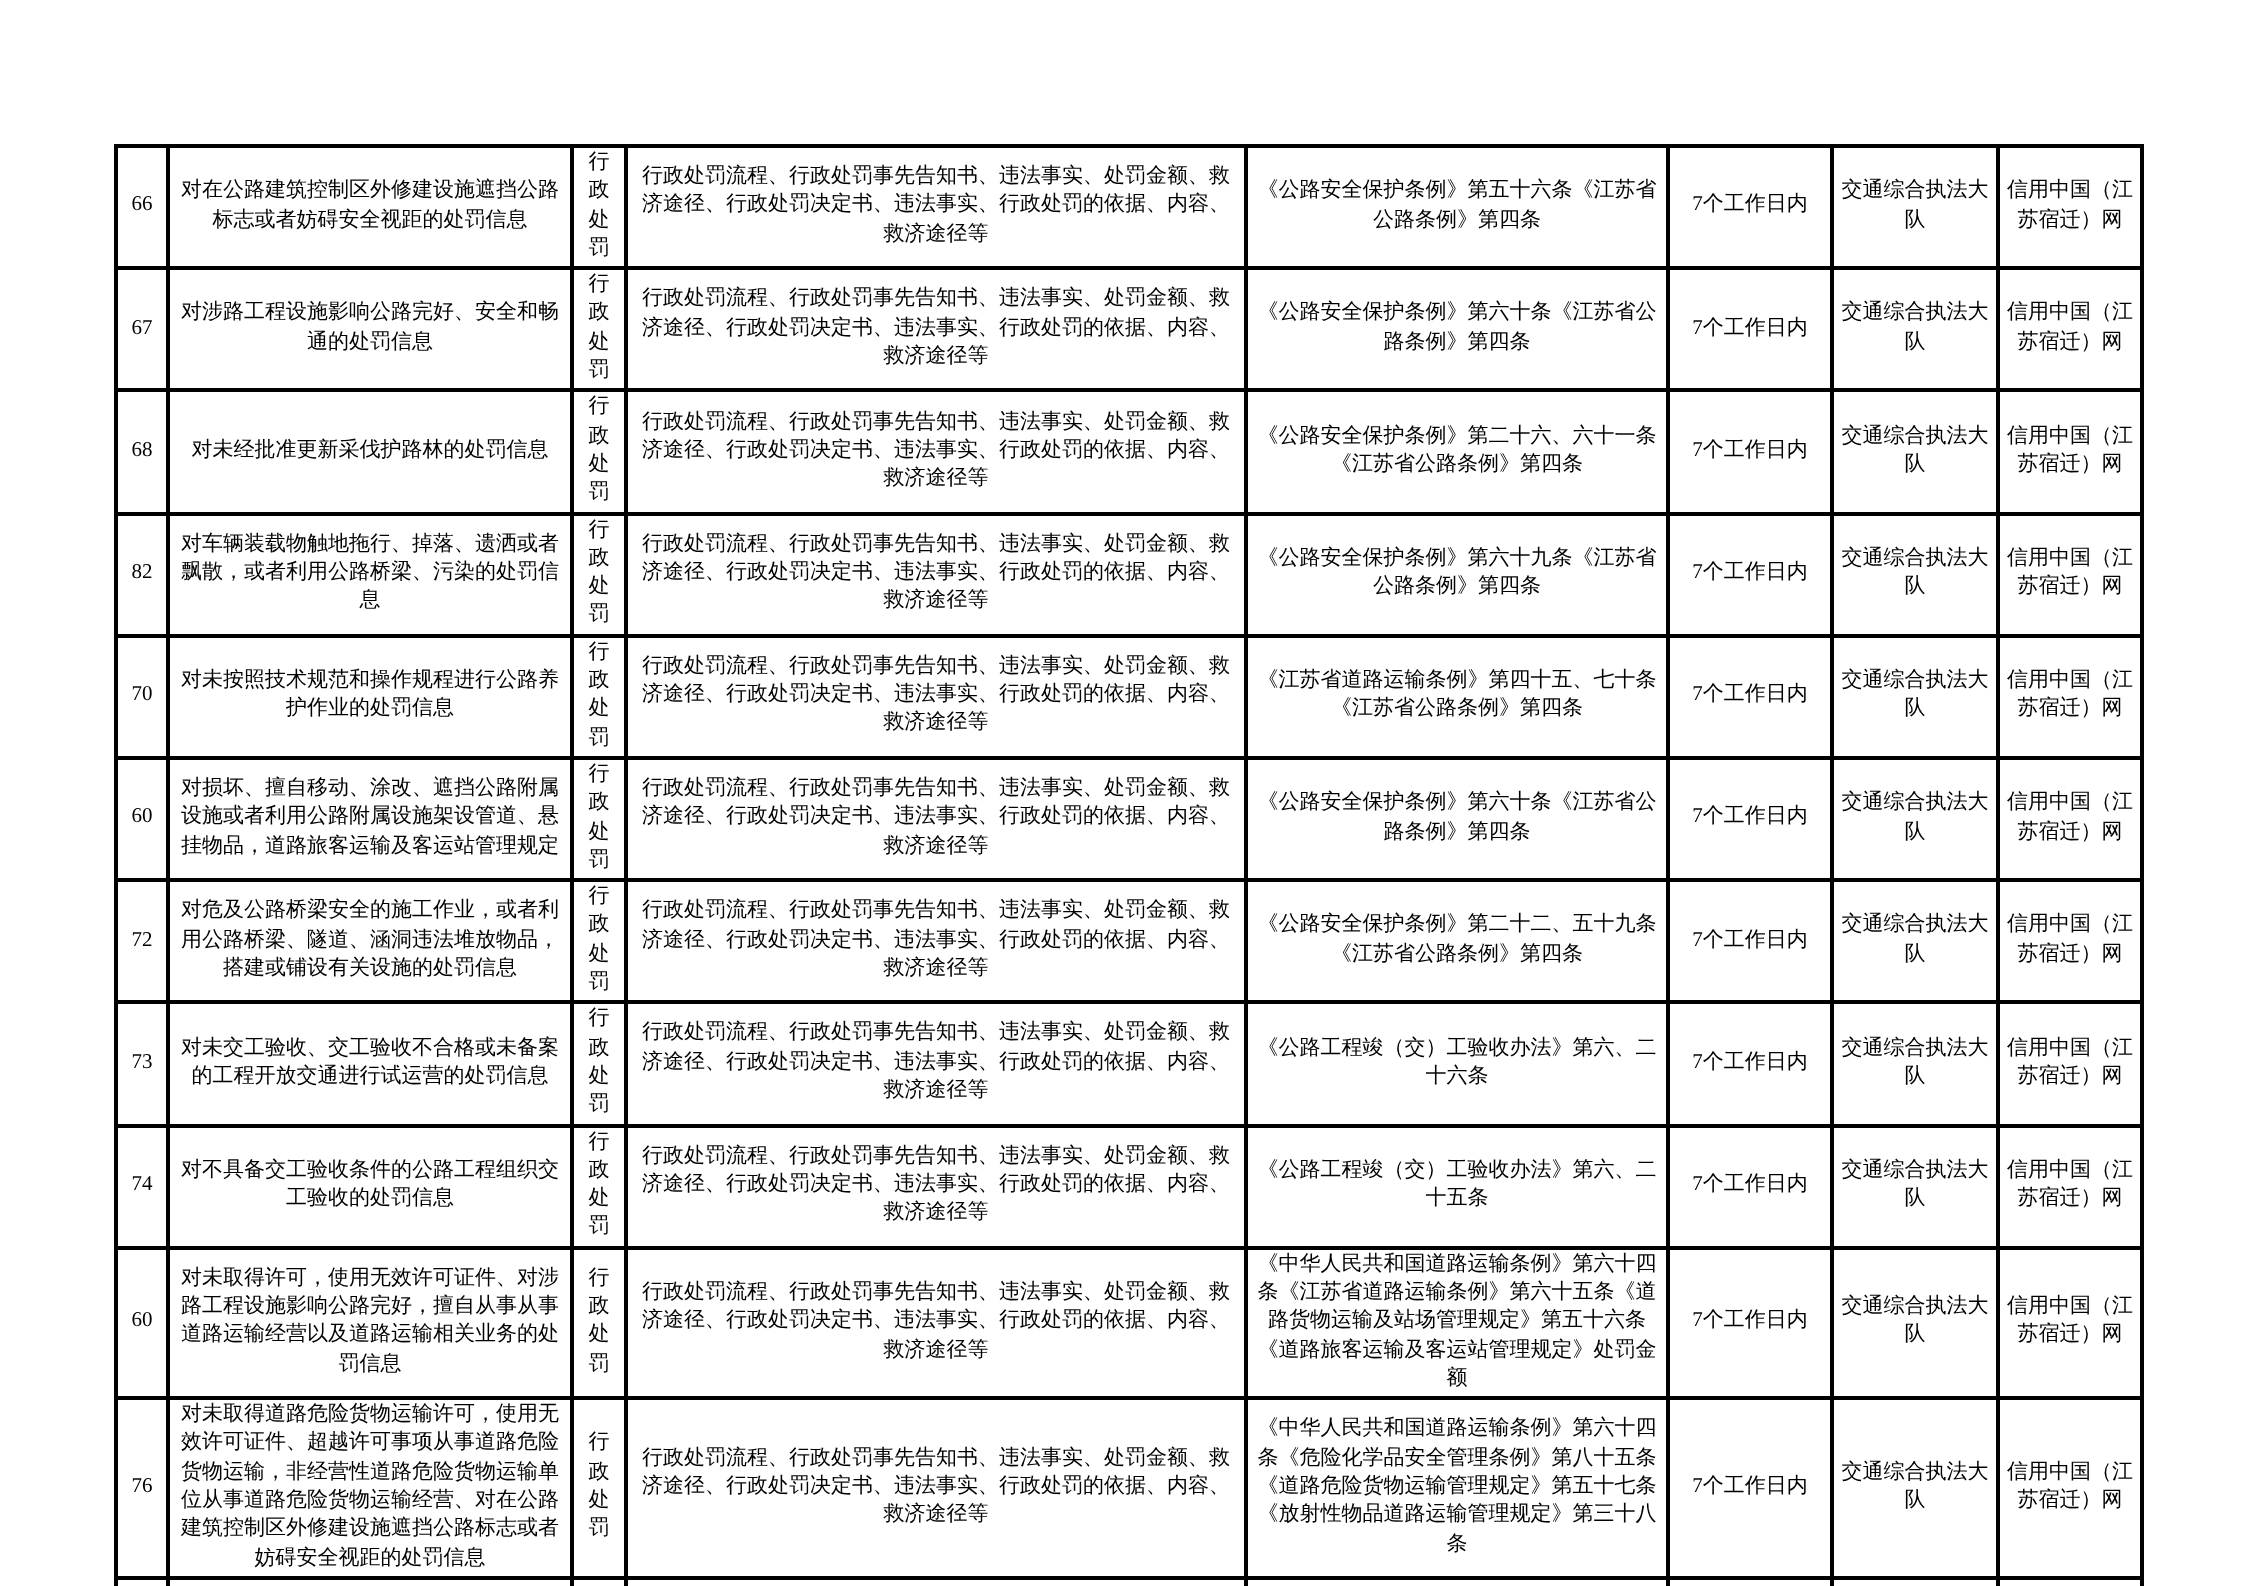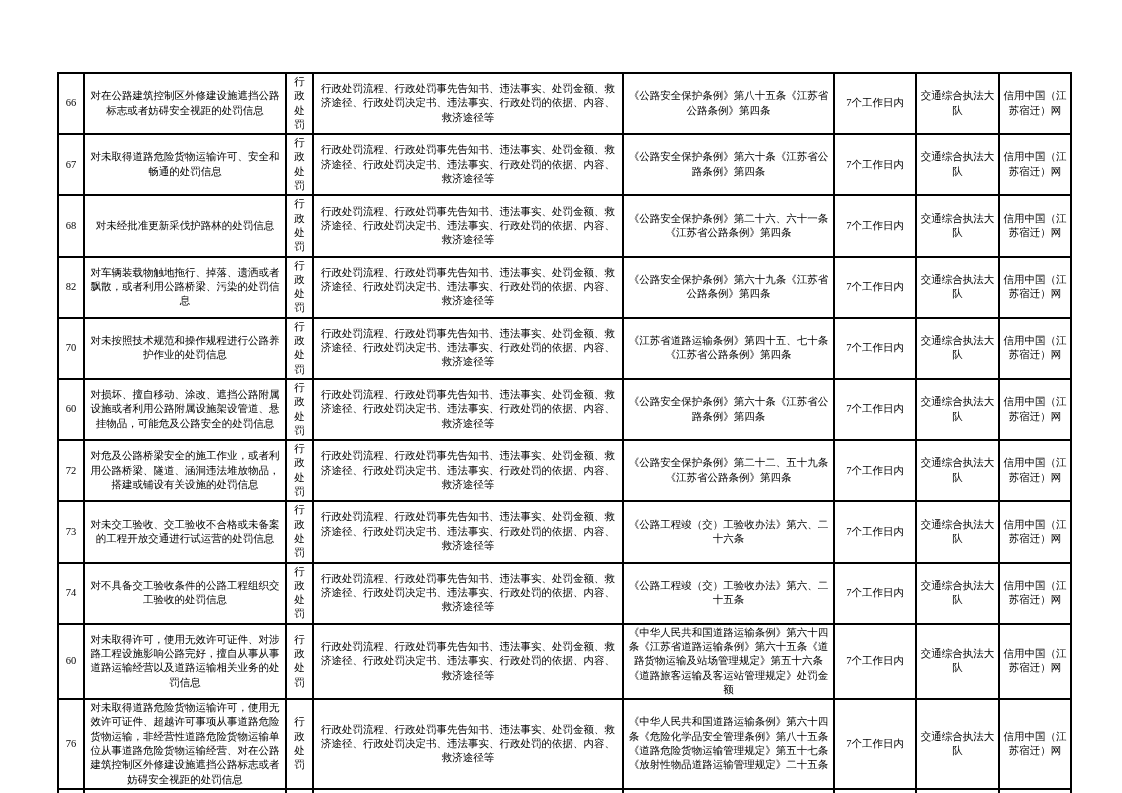--- a/index.html
+++ b/index.html
@@ -63,28 +63,28 @@
       <col style="width:82px">
       <col style="width:83px">
       <col style="width:72px">
     </colgroup>
     <tbody>
       <tr class="r0">
         <td class="col-seq">66</td>
         <td>对在公路建筑控制区外修建设施遮挡公路标志或者妨碍安全视距的处罚信息</td>
         <td>行政处罚</td>
         <td>行政处罚流程、行政处罚事先告知书、违法事实、处罚金额、救济途径、行政处罚决定书、违法事实、行政处罚的依据、内容、救济途径等</td>
-        <td>《公路安全保护条例》第八十五条《江苏省公路条例》第四条</td>
+        <td>《公路安全保护条例》第五十六条《江苏省公路条例》第四条</td>
         <td>7个工作日内</td>
         <td>交通综合执法大队</td>
         <td>信用中国（江苏宿迁）网</td>
       </tr>
       <tr class="r1">
         <td class="col-seq">67</td>
-        <td>对未取得道路危险货物运输许可、安全和畅通的处罚信息</td>
+        <td>对涉路工程设施影响公路完好、安全和畅通的处罚信息</td>
         <td>行政处罚</td>
         <td>行政处罚流程、行政处罚事先告知书、违法事实、处罚金额、救济途径、行政处罚决定书、违法事实、行政处罚的依据、内容、救济途径等</td>
         <td>《公路安全保护条例》第六十条《江苏省公路条例》第四条</td>
         <td>7个工作日内</td>
         <td>交通综合执法大队</td>
         <td>信用中国（江苏宿迁）网</td>
       </tr>
       <tr class="r2">
         <td class="col-seq">68</td>
         <td>对未经批准更新采伐护路林的处罚信息</td>
@@ -110,21 +110,21 @@
         <td>对未按照技术规范和操作规程进行公路养护作业的处罚信息</td>
         <td>行政处罚</td>
         <td>行政处罚流程、行政处罚事先告知书、违法事实、处罚金额、救济途径、行政处罚决定书、违法事实、行政处罚的依据、内容、救济途径等</td>
         <td>《江苏省道路运输条例》第四十五、七十条《江苏省公路条例》第四条</td>
         <td>7个工作日内</td>
         <td>交通综合执法大队</td>
         <td>信用中国（江苏宿迁）网</td>
       </tr>
       <tr class="r5">
         <td class="col-seq">60</td>
-        <td>对损坏、擅自移动、涂改、遮挡公路附属设施或者利用公路附属设施架设管道、悬挂物品，可能危及公路安全的处罚信息</td>
+        <td>对损坏、擅自移动、涂改、遮挡公路附属设施或者利用公路附属设施架设管道、悬挂物品，道路旅客运输及客运站管理规定</td>
         <td>行政处罚</td>
         <td>行政处罚流程、行政处罚事先告知书、违法事实、处罚金额、救济途径、行政处罚决定书、违法事实、行政处罚的依据、内容、救济途径等</td>
         <td>《公路安全保护条例》第六十条《江苏省公路条例》第四条</td>
         <td>7个工作日内</td>
         <td>交通综合执法大队</td>
         <td>信用中国（江苏宿迁）网</td>
       </tr>
       <tr class="r6">
         <td class="col-seq">72</td>
         <td>对危及公路桥梁安全的施工作业，或者利用公路桥梁、隧道、涵洞违法堆放物品，搭建或铺设有关设施的处罚信息</td>
@@ -163,21 +163,21 @@
         <td>《中华人民共和国道路运输条例》第六十四条《江苏省道路运输条例》第六十五条《道路货物运输及站场管理规定》第五十六条《道路旅客运输及客运站管理规定》处罚金额</td>
         <td>7个工作日内</td>
         <td>交通综合执法大队</td>
         <td>信用中国（江苏宿迁）网</td>
       </tr>
       <tr class="r10">
         <td class="col-seq">76</td>
         <td>对未取得道路危险货物运输许可，使用无效许可证件、超越许可事项从事道路危险货物运输，非经营性道路危险货物运输单位从事道路危险货物运输经营、对在公路建筑控制区外修建设施遮挡公路标志或者妨碍安全视距的处罚信息</td>
         <td>行政处罚</td>
         <td>行政处罚流程、行政处罚事先告知书、违法事实、处罚金额、救济途径、行政处罚决定书、违法事实、行政处罚的依据、内容、救济途径等</td>
-        <td>《中华人民共和国道路运输条例》第六十四条《危险化学品安全管理条例》第八十五条《道路危险货物运输管理规定》第五十七条《放射性物品道路运输管理规定》二十五条</td>
+        <td>《中华人民共和国道路运输条例》第六十四条《危险化学品安全管理条例》第八十五条《道路危险货物运输管理规定》第五十七条《放射性物品道路运输管理规定》第三十八条</td>
         <td>7个工作日内</td>
         <td>交通综合执法大队</td>
         <td>信用中国（江苏宿迁）网</td>
       </tr>
       <tr class="r11">
         <td class="col-seq">77</td>
         <td>对未取得相应从业资格证件或使用失效、伪造、变造的从业资格证件或超越从业资格证件核定范围从事道路危险货物运输活动的处罚信息</td>
         <td>行政处罚</td>
         <td>行政处罚流程、行政处罚事先告知书、违法事实、处罚金额、救济途径、行政处罚决定书、违法事实、行政处罚的依据、内容、救济途径等</td>
         <td>《危险化学品安全管理条例》第八十六条《道路危险货物运输管理规定》第六十四条《放射性物品道路运输管理规定》第四十一条《道路运输从业人员管理规定》第四十六条</td>

